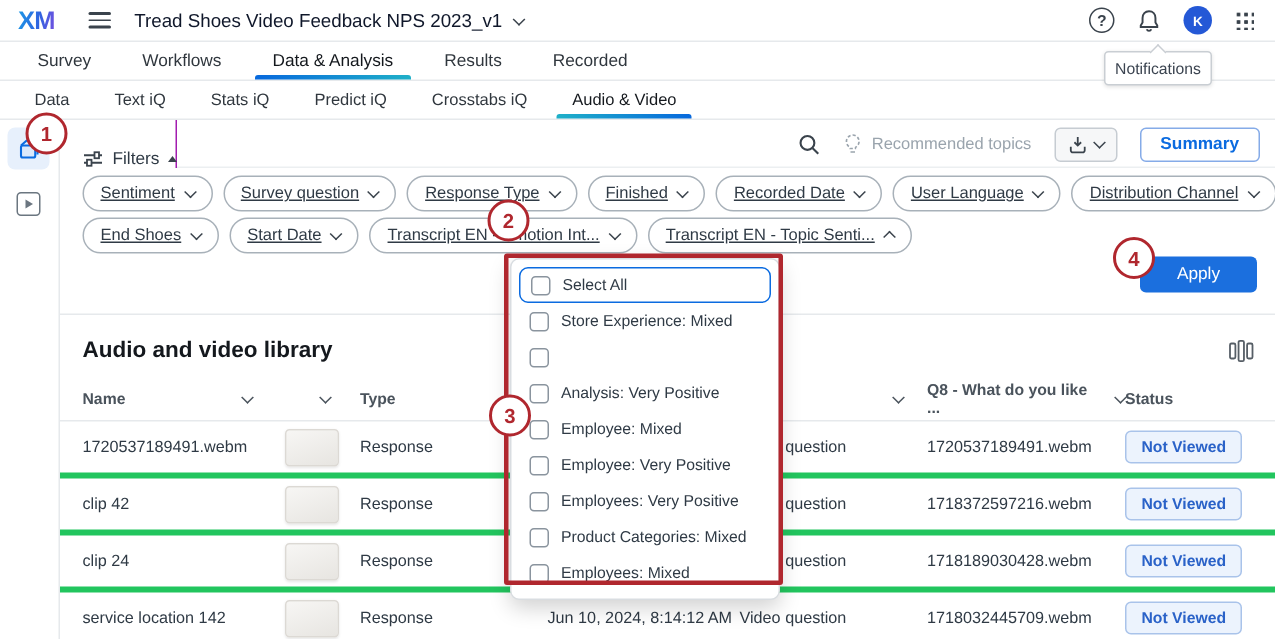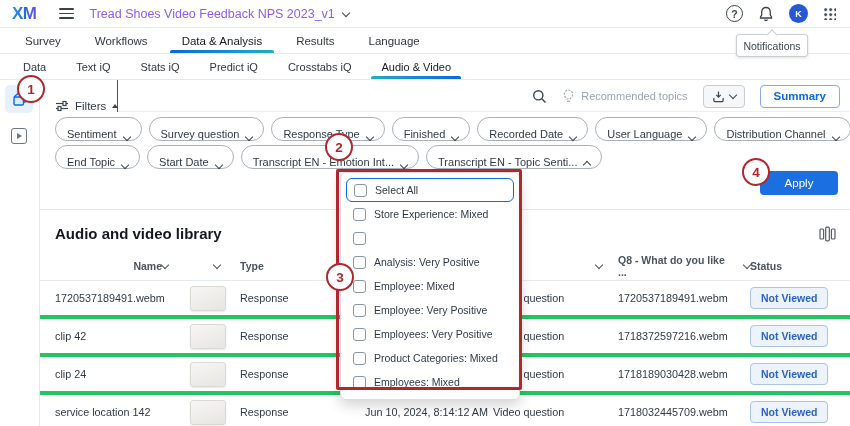--- a/index.html
+++ b/index.html
@@ -7,21 +7,21 @@
             font-family:"Liberation Sans",sans-serif; color:#2f3a45; }
 
   
   .topbar { position:absolute; left:0; top:0; width:100%; height:28px; background:#fff;
             border-bottom:1px solid #e6e9ec; display:flex; align-items:center; z-index:20; box-sizing:border-box; }
   .logo { margin-left:12px; font-size:17px; font-weight:800; letter-spacing:-0.5px;
           background:linear-gradient(100deg,#1b9ae6 0%,#2f63e0 55%,#7a4fe0 100%);
           -webkit-background-clip:text; background-clip:text; color:transparent; }
   .burger { margin-left:22px; width:15px; display:flex; flex-direction:column; gap:3px; cursor:pointer; }
   .burger span { height:1.5px; background:#3a434c; border-radius:1px; }
-  .proj-title { margin-left:16px; font-size:12.5px; color:#8b5cf6; display:flex; align-items:center; gap:8px; cursor:pointer; }
+  .proj-title { margin-left:16px; font-size:12.5px; color:#0f172a; display:flex; align-items:center; gap:8px; cursor:pointer; }
   .top-right { margin-left:auto; margin-right:14px; display:flex; align-items:center; gap:15px; }
   .help { width:17px; height:17px; border:1.5px solid #3a434c; border-radius:50%; font-size:10.5px; font-weight:700;
           display:flex; align-items:center; justify-content:center; color:#3a434c; box-sizing:border-box; cursor:pointer; }
   .avatar { width:19px; height:19px; border-radius:50%; background:#2458d6; color:#fff; font-size:9px; font-weight:700;
             display:flex; align-items:center; justify-content:center; cursor:pointer; }
   .waffle { width:13px; height:13px; cursor:pointer;
             background-image:radial-gradient(circle,#3a434c 1.3px,transparent 1.5px);
             background-size:5px 5px; background-position:0.2px 0.2px; }
 
   
@@ -64,39 +64,39 @@
   .toolbar-right { position:absolute; right:10px; top:0; height:100%; display:flex; align-items:center; gap:15px; }
   .rec-topics { display:flex; align-items:center; gap:6px; color:#9aa4ad; font-size:11px; cursor:pointer; }
   .export-btn { width:42px; height:23px; border:1px solid #c6ccd2; background:#f6f7f8; border-radius:4px;
                 display:flex; align-items:center; justify-content:center; gap:5px; cursor:pointer; box-sizing:border-box; }
   .summary-btn { height:23px; padding:0 13px; border:1px solid #85abe8; background:#fff; color:#0b6be0;
                 border-radius:4px; font-size:11.5px; font-weight:700; display:flex; align-items:center; cursor:pointer; box-sizing:border-box; }
 
   .chips-panel { position:relative; height:98px; border-bottom:1px solid #e6e9ec; box-sizing:border-box; }
   .chip-row { position:absolute; left:15px; display:flex; gap:7px; }
   .chip-row.row1 { top:5px; } .chip-row.row2 { top:33px; }
-  .chip { height:24px; border:1px solid #a8b1b9; border-radius:13px; padding:0 11px; display:flex; align-items:flex-end;
-          gap:7px; font-size:11px; color:#2f3a45; background:#fff; box-sizing:border-box; white-space:nowrap; cursor:pointer; }
+  .chip { height:24px; border:1px solid #a8b1b9; border-radius:13px; padding:0 11px; display:flex; align-items:center;
+          gap:7px; font-size:11px; color:#2f3a45; background:#fff; box-sizing:border-box; white-space:nowrap; cursor:pointer;text-decoration:underline; }
   .chev { width:5px; height:5px; border-right:1.3px solid #3a434c; border-bottom:1.3px solid #3a434c;
           transform:rotate(45deg); margin-top:-2px; flex:none; }
   .chev.up { transform:rotate(-135deg); margin-top:2px; }
   .chev.gray { border-color:#4a535c; }
   .apply-btn { position:absolute; right:12px; top:59px; width:78px; height:24px; background:#1b6fde; color:#fff;
           border-radius:4px; font-size:11.5px; display:flex; align-items:center; justify-content:center; cursor:pointer; }
 
   
   .lib-head-bar { display:flex; align-items:center; padding:15px 14px 0 15px; }
   .lib-title { font-size:15px; font-weight:700; color:#14181d; }
   .cols-btn { margin-left:auto; cursor:pointer; display:flex; }
   .tbl { margin-top:9px; }
   .trow { display:grid; grid-template-columns:135px 50px 125px 128px 125px 132px 1fr; align-items:center;
           padding-left:15px; box-sizing:border-box; }
   .thead { height:30px; font-size:10.5px; font-weight:700; color:#4a535c; border-bottom:1px solid #e6e9ec; }
   .tdata { height:38px; font-size:10.8px; color:#2f3a45; border-bottom:4px solid #22c55e; }
-  .hc-name { display:flex; align-items:center; justify-content:flex-end; padding-right:22px; }
+  .hc-name { display:flex; align-items:center; justify-content:space-between; padding-right:22px; }
   .hc-thumb { display:flex; align-items:center; padding-left:24px; }
   .hc-question { display:flex; align-items:center; justify-content:flex-end; padding-right:16px; }
   .hc-q8 { display:flex; align-items:center; gap:12px; }
   .thumb { width:36px; height:25px; border-radius:3px; background:linear-gradient(160deg,#f7f6f4,#e7e5e1);
            border:1px solid #dcd9d4; box-shadow:0 1px 2px rgba(0,0,0,.10); box-sizing:border-box; cursor:pointer; }
   .badge { display:inline-block; padding:4px 10px; border:1px solid #a9c3ea; background:#ecf3fd; color:#2a62c8;
            border-radius:4px; font-size:10.5px; font-weight:700; }
 
   
   .dropdown { position:absolute; left:340px; top:172px; width:180px; background:#fff; border:1px solid #d9dde1;
@@ -142,21 +142,21 @@
       <div class="avatar">K</div>
       <div class="waffle"></div>
     </div>
   </div>
 
   <div class="nav r1">
     <div class="nav-tab">Survey</div>
     <div class="nav-tab">Workflows</div>
     <div class="nav-tab active">Data &amp; Analysis</div>
     <div class="nav-tab">Results</div>
-    <div class="nav-tab">Language</div>
+    <div class="nav-tab">Recorded</div>
   </div>
 
   <div class="nav r2">
     <div class="nav-tab">Data</div>
     <div class="nav-tab">Text iQ</div>
     <div class="nav-tab">Stats iQ</div>
     <div class="nav-tab">Predict iQ</div>
     <div class="nav-tab">Crosstabs iQ</div>
     <div class="nav-tab active">Audio &amp; Video</div>
   </div>
@@ -240,21 +240,21 @@
             <span class="chev"></span>
           </div>
         <div class="chip">
             <span>Distribution Channel</span>
             <span class="chev"></span>
           </div>
 
       </div>
       <div class="chip-row row2">
         <div class="chip">
-            <span>End Topic</span>
+            <span>End Shoes</span>
             <span class="chev"></span>
           </div>
         <div class="chip">
             <span>Start Date</span>
             <span class="chev"></span>
           </div>
         <div class="chip">
             <span>Transcript EN - Emotion Int...</span>
             <span class="chev"></span>
           </div>

